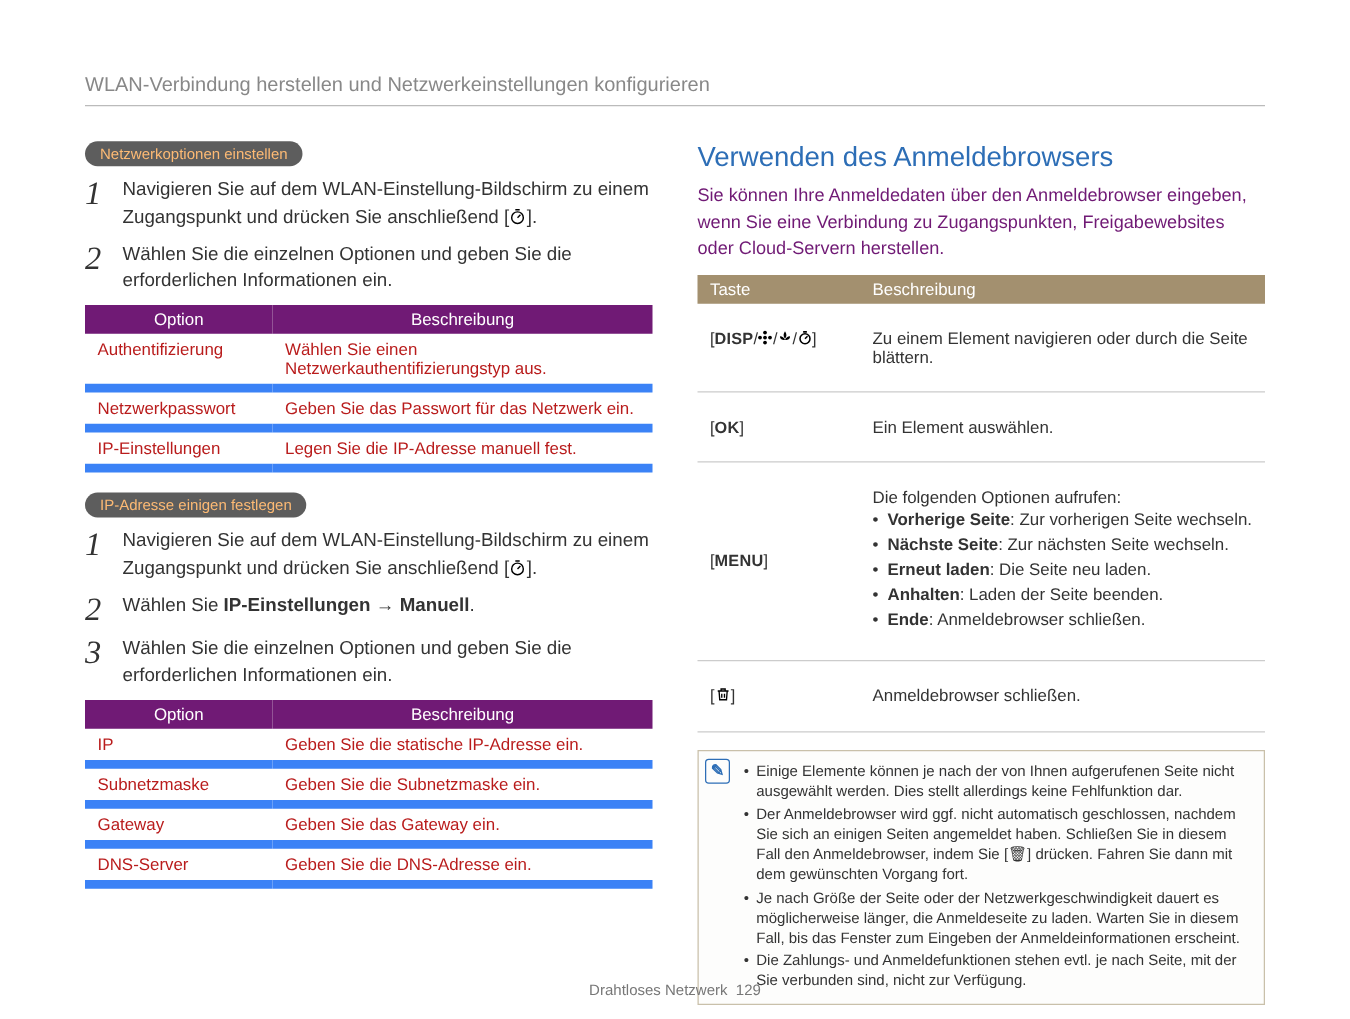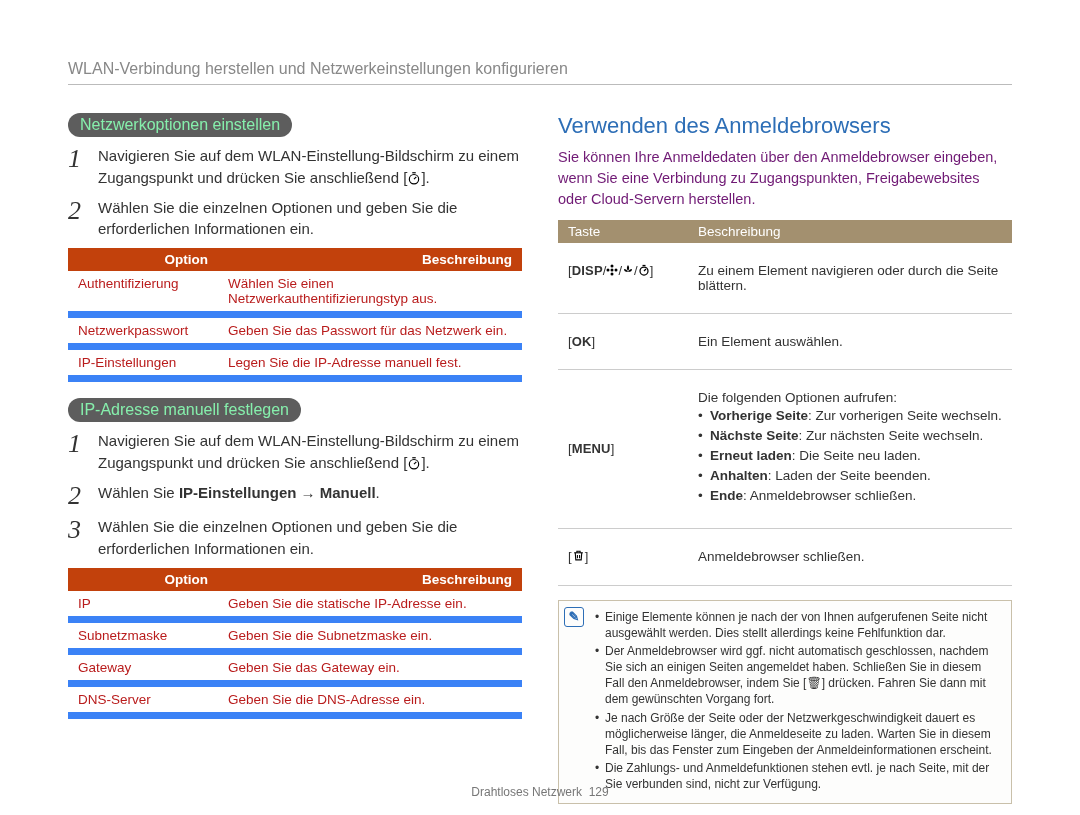--- a/index.html
+++ b/index.html
@@ -2,26 +2,26 @@
 <html><head>
 <meta charset="utf-8">
 <style>
   *{box-sizing:border-box;margin:0;padding:0}
   body{font-family:Arial,Helvetica,sans-serif;background:#fff;color:#333;font-size:14px}
   .page{width:1080px;height:815px;padding:60px 68px 24px;position:relative}
   .header-title{color:#888;font-size:16px;font-weight:400}
   .header-rule{border:none;border-top:1px solid #bbb;margin:6px 0 28px}
   .cols{display:flex;gap:36px}
   .col{flex:1;min-width:0}
-  .pill{display:inline-block;background:#5d5d5d;color:#86efac;border-radius:12px;padding:3px 12px;font-size:16px;margin-bottom:8px}
+  .pill{display:inline-block;background:#5d5d5d;color:#fdba74;border-radius:12px;padding:3px 12px;font-size:12px;margin-bottom:8px}
   .step{display:flex;margin-bottom:6px}
   .step-num{font-family:Georgia,'Times New Roman',serif;font-style:italic;font-size:26px;color:#333;min-width:26px;line-height:1.1;margin-right:4px}
   .step-body{flex:1;color:#333;line-height:1.45;font-size:15px}
   table.opt{width:100%;border-collapse:collapse;margin:8px 0 16px;font-size:13.5px}
-  table.opt th{background:#c2410c;color:#fff;text-align:right;font-weight:700;padding:4px 10px}
+  table.opt th{background:#701a75;color:#fff;text-align:center;font-weight:400;padding:4px 10px}
   table.opt td{padding:5px 10px;border-bottom:7px solid #3b82f6;vertical-align:top;color:#b91c1c}
   table.opt td:first-child{width:150px}
   .section-title{color:#2d6eb6;font-size:22px;font-weight:400;margin-bottom:8px}
   .intro{font-size:14.5px;color:#701a75;line-height:1.45;margin-bottom:10px}
   .key-table{width:100%;border-collapse:collapse;font-size:13.5px;margin-bottom:14px}
   .key-table th{background:#a3906f;color:#fff;text-align:left;font-weight:400;padding:4px 10px}
   .key-table td{padding:20px 10px;border-bottom:1px solid #ccc;vertical-align:top;color:#333}
   .key-table td:first-child{width:130px;font-size:13px}
   .key-label{font-weight:bold;font-family:Arial;letter-spacing:.2px}
   .key-icon{display:inline-block;vertical-align:-1px}
@@ -84,21 +84,21 @@
               <td>Netzwerkpasswort</td>
               <td>Geben Sie das Passwort für das Netzwerk ein.</td>
             </tr>
         <tr>
               <td>IP-Einstellungen</td>
               <td>Legen Sie die IP-Adresse manuell fest.</td>
             </tr>
       </tbody>
         </table>
 
-      <div class="pill">IP-Adresse manuell festlegen</div>
+      <div class="pill">IP-Adresse einigen festlegen</div>
 
       <div class="step">
         <div class="step-num">1</div>
         <div class="step-body">
           <span>Navigieren Sie auf dem WLAN-Einstellung-Bildschirm zu einem Zugangspunkt und drücken Sie anschließend [</span><span class="inline-icon"><svg width="14" height="14" viewBox="0 0 24 24" fill="none" stroke="#000" stroke-width="2">
                 <circle cx="12" cy="14" r="8"></circle>
                 <path d="M12 14 L16 10"></path>
                 <path d="M9 3 L15 3"></path>
               </svg></span><span>].</span>
         </div>

